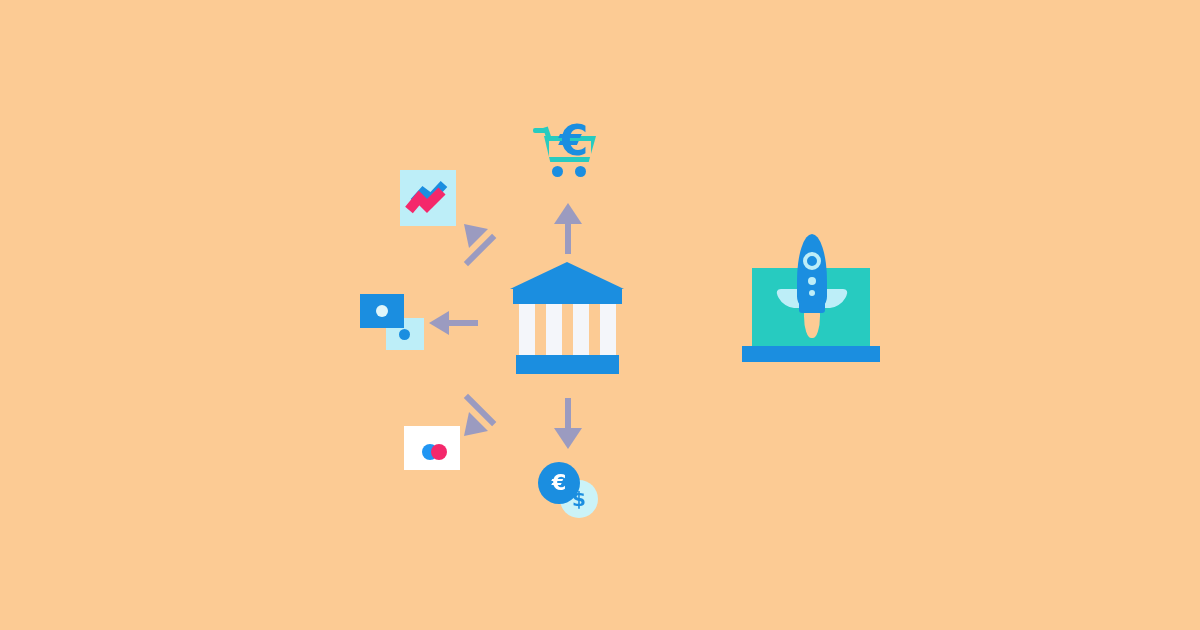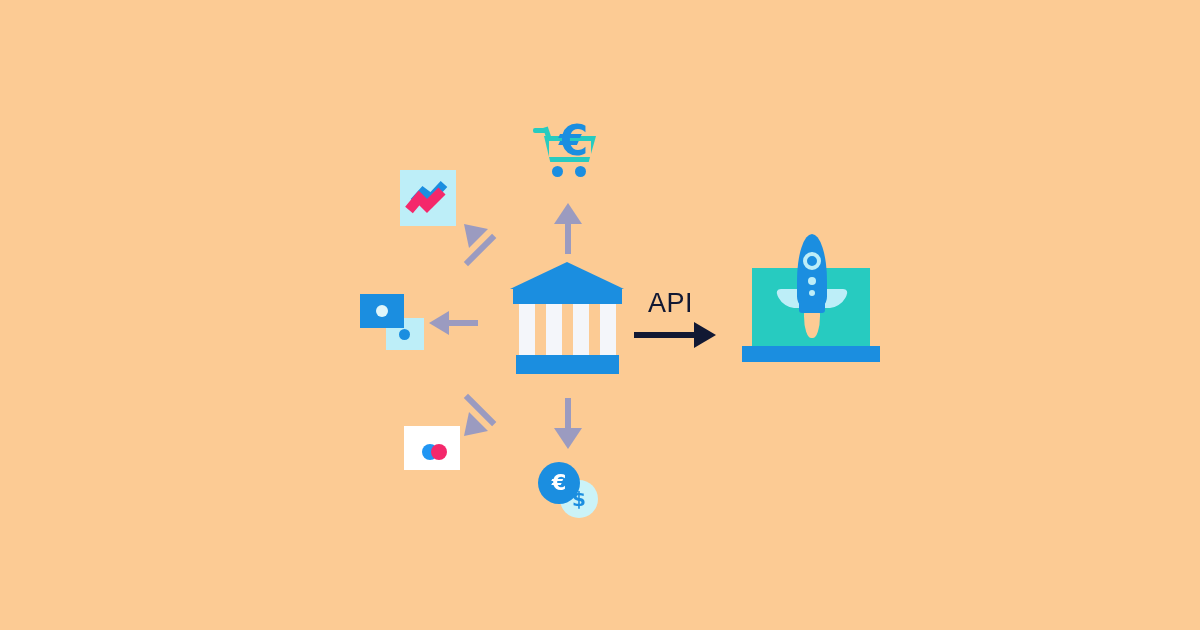--- a/index.html
+++ b/index.html
@@ -232,25 +232,20 @@
     <div class="entablature"></div>
     <div class="colonnade">
       <div class="col"></div>
       <div class="col"></div>
       <div class="col"></div>
       <div class="col"></div>
     </div>
     <div class="base"></div>
   </div>
 
-  <div id="api-group" class="abs">
-    <div id="api-label">API</div>
-    <div id="api-arrow-shaft"></div>
-    <div id="api-arrow-head"></div>
-  </div>
 
   <div id="laptop" class="abs">
     <div class="screen"></div>
     <div class="base"></div>
     <div id="rocket">
       <div class="flame"></div>
       <div class="wingL"></div>
       <div class="wingR"></div>
       <div class="body"></div>
       <div class="fuse"></div>

